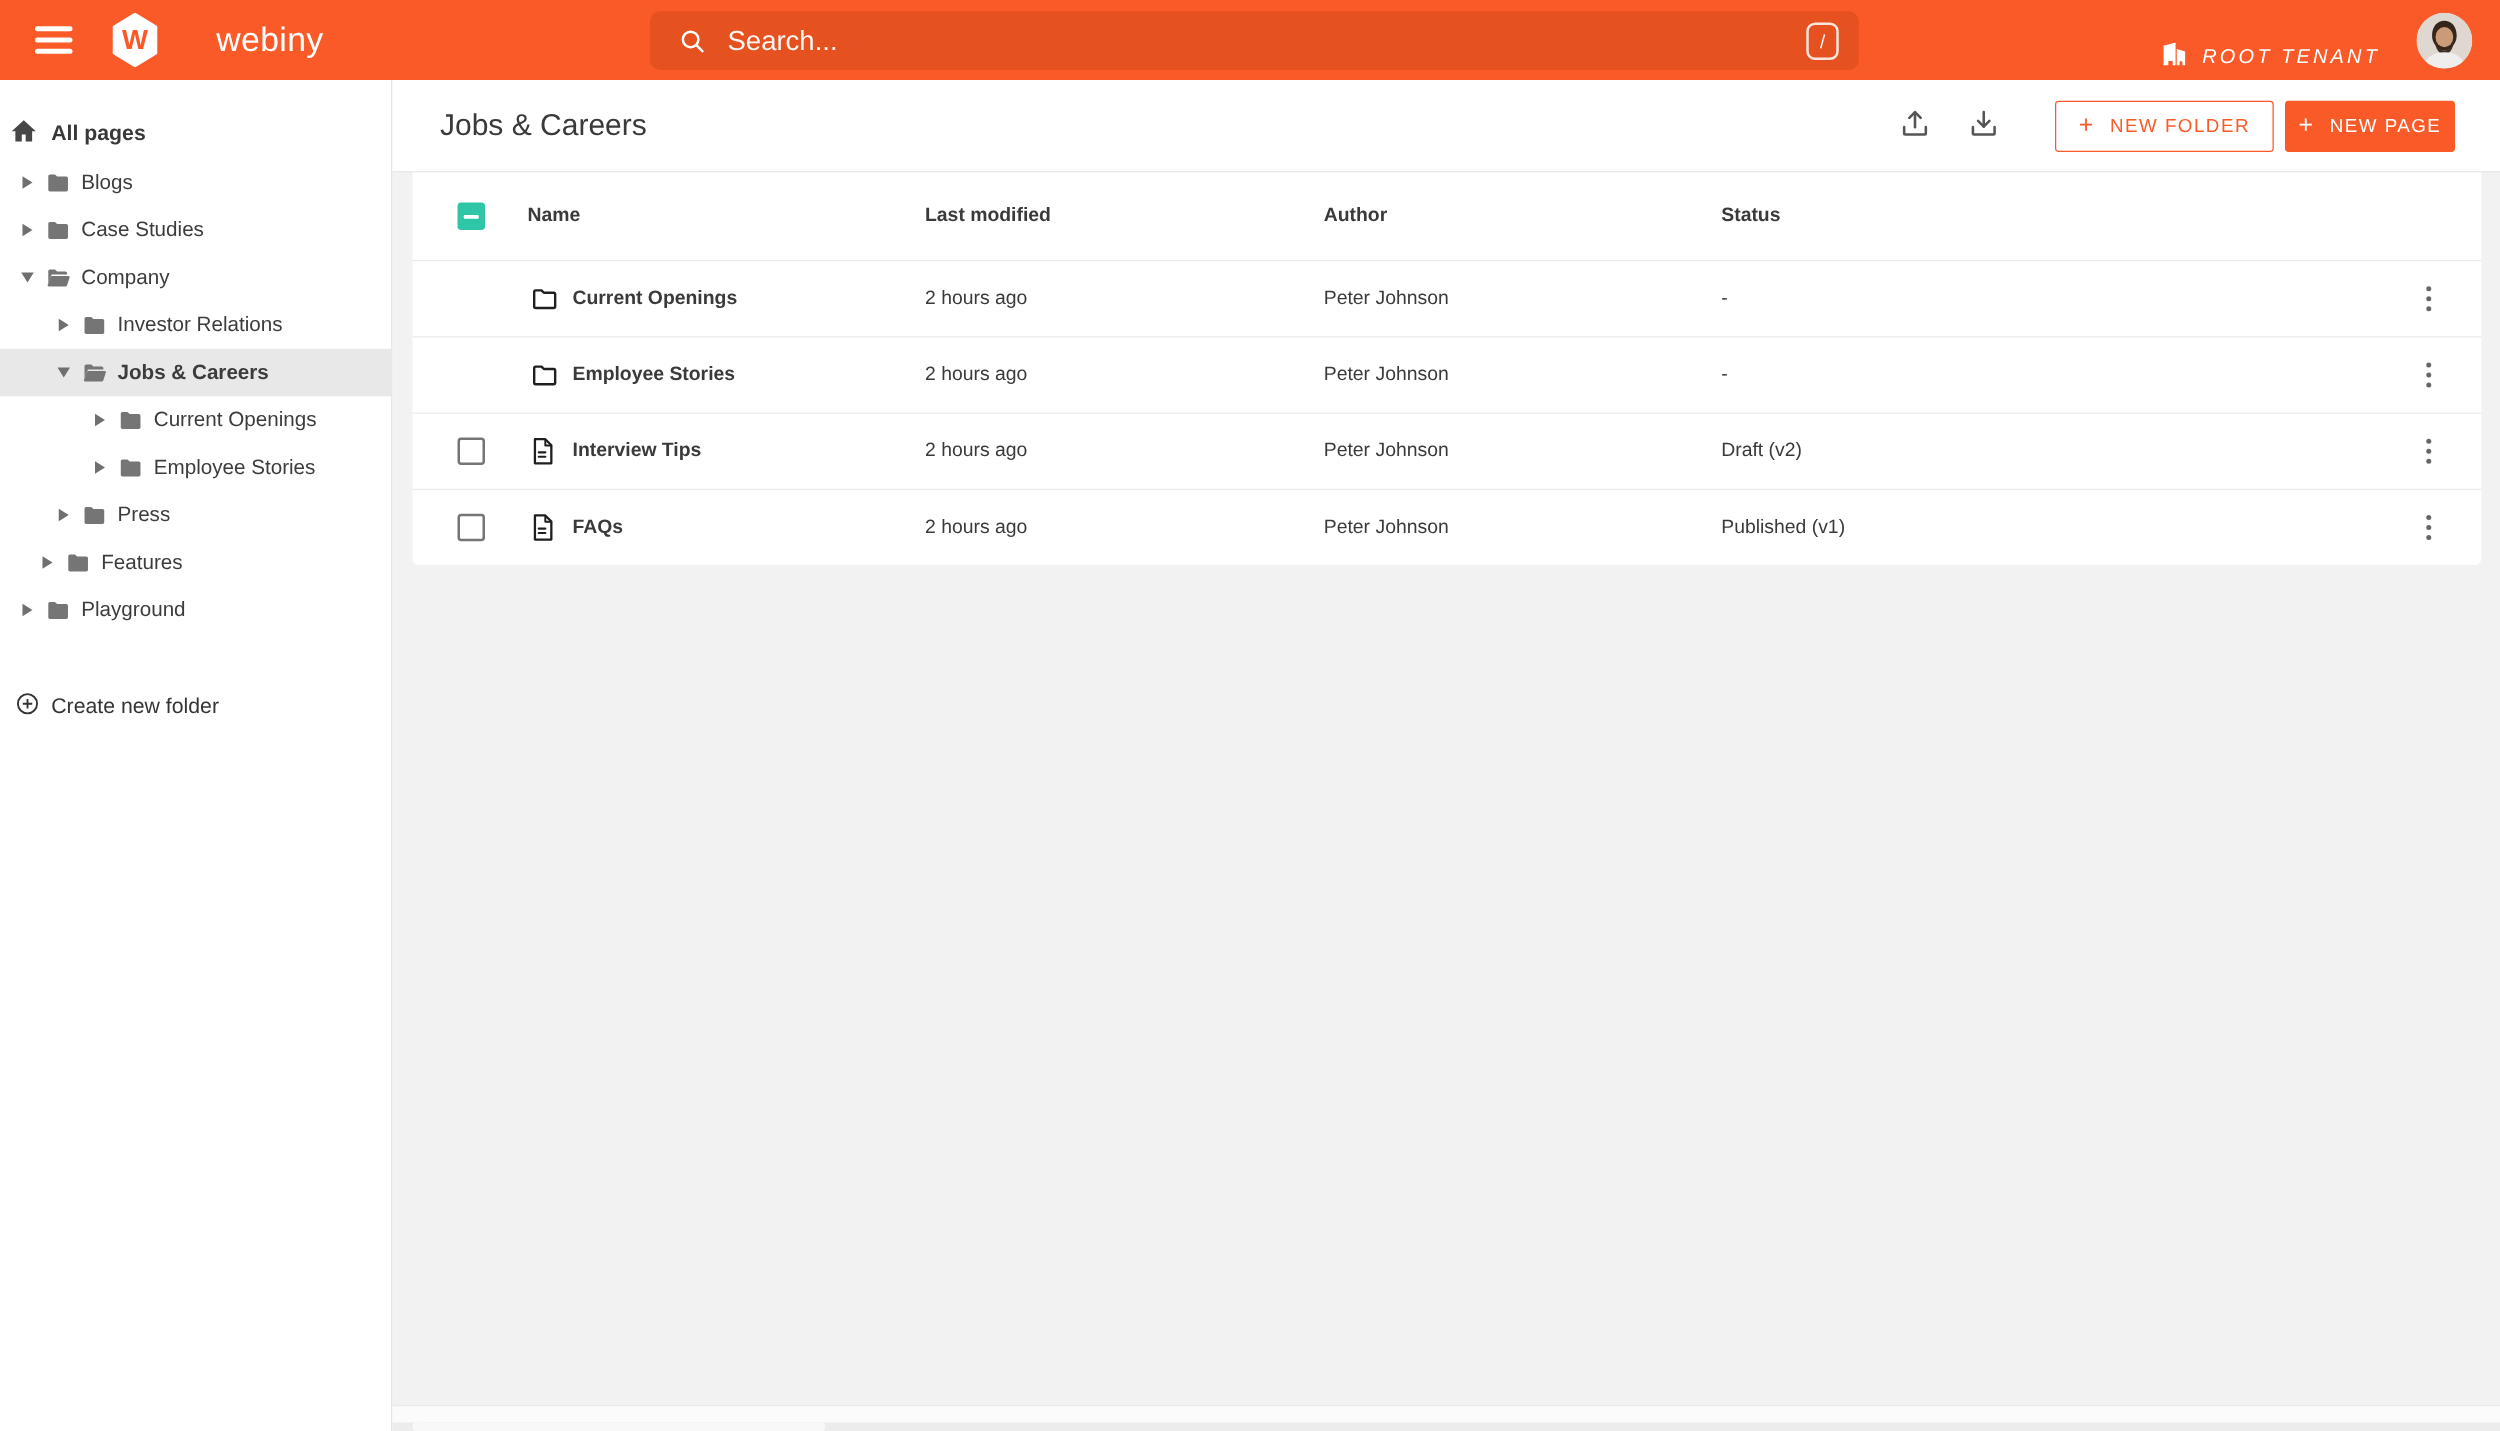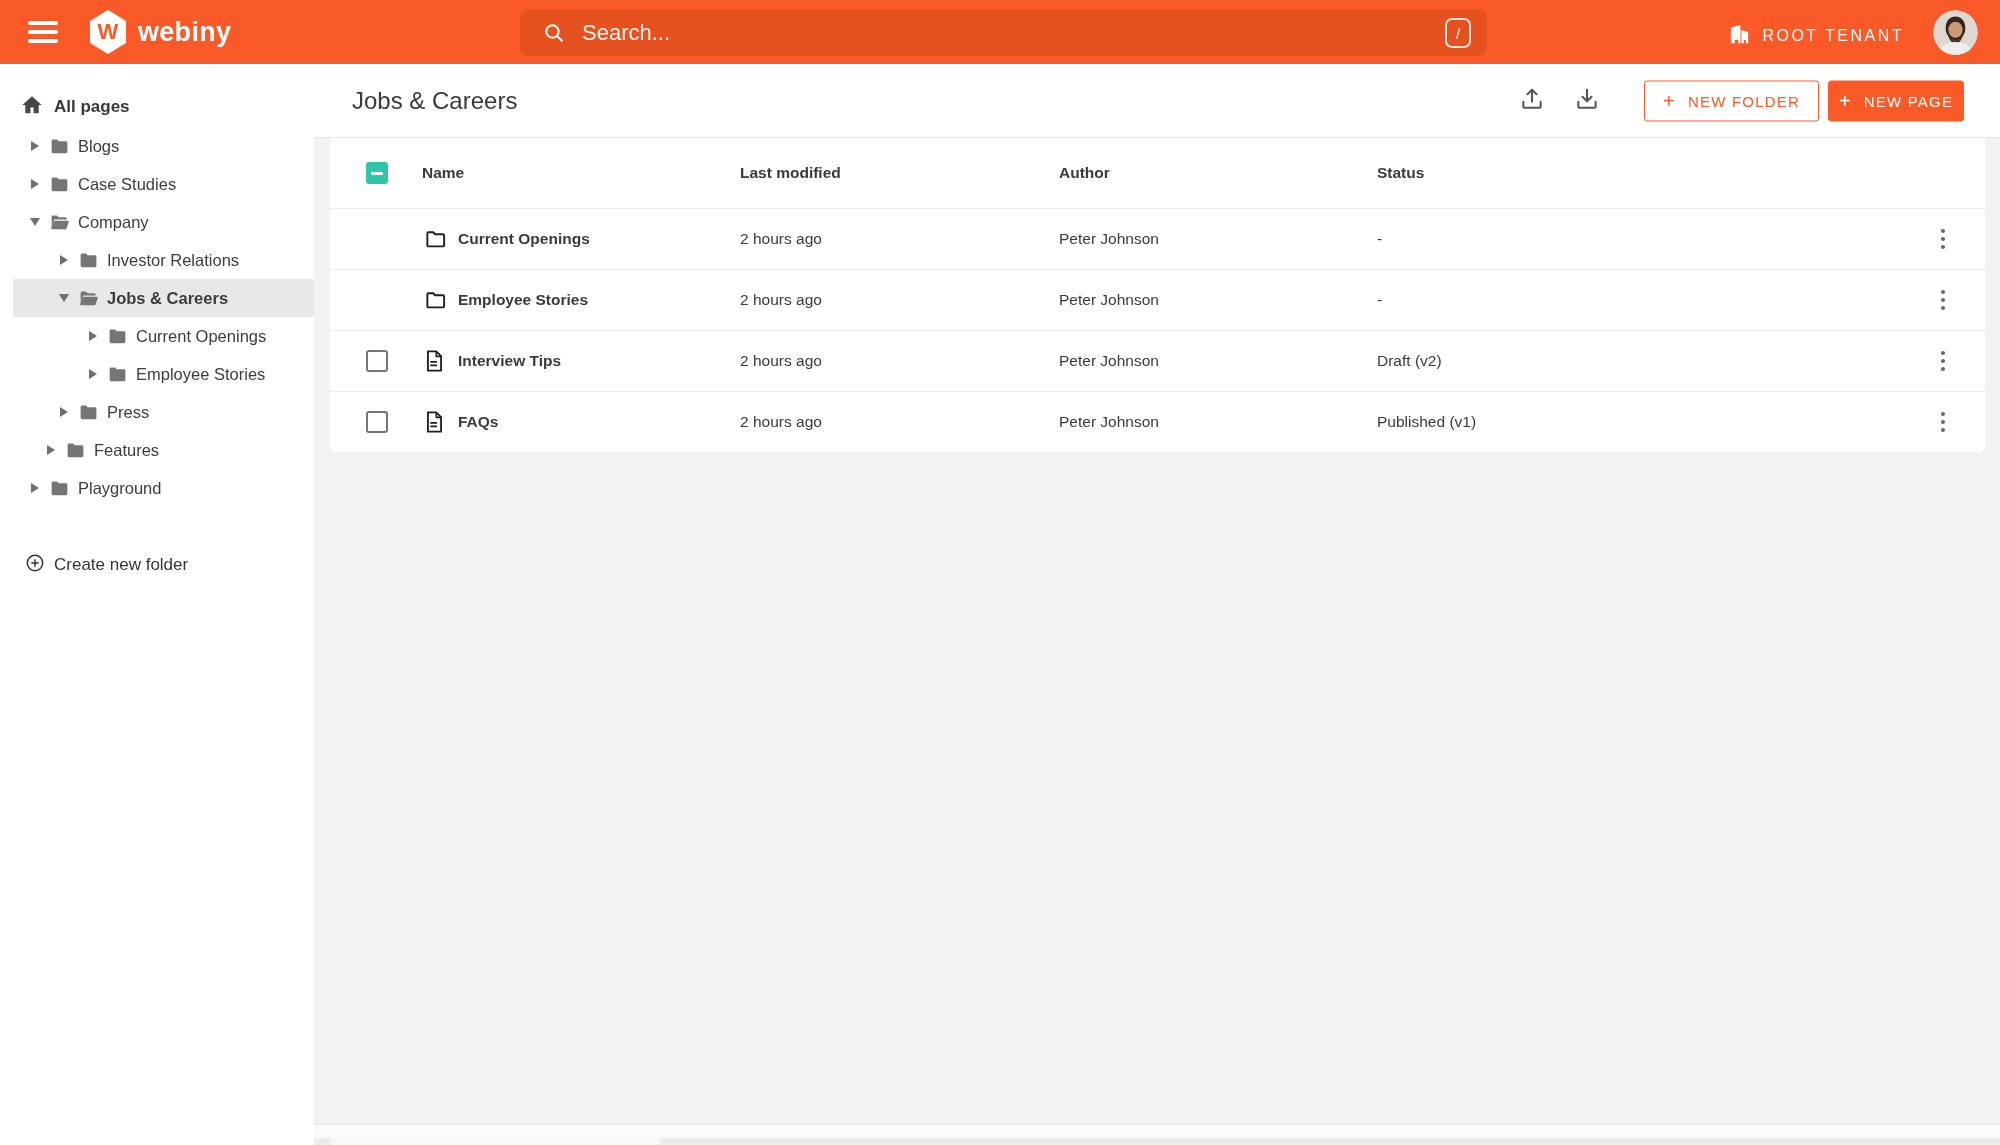--- a/index.html
+++ b/index.html
@@ -7,31 +7,31 @@
   body { font-family:"Liberation Sans", sans-serif; }
   .app { position:relative; width:2000px; height:1145px; overflow:hidden; background:#ffffff; }
 
   
   .topbar { position:absolute; left:0; top:0; width:2000px; height:64px; background:#fa5a28; z-index:10; }
   .hamburger { position:absolute; left:28px; top:20px; width:30px; height:24px; background:none; border:none; cursor:pointer; display:flex; flex-direction:column; justify-content:space-between; padding:1px 0; }
   .hamburger span { display:block; width:30px; height:4px; background:#ffffff; border-radius:2px; }
   .brand { position:absolute; left:88px; top:10px; display:flex; align-items:center; gap:10px; }
   .hex { width:40px; height:44px; background:#ffffff; clip-path:polygon(50% 0%, 95% 25%, 95% 75%, 50% 100%, 5% 75%, 5% 25%); display:flex; align-items:center; justify-content:center; }
   .hex b { color:#fa5a28; font-size:22px; font-weight:bold; }
-  .brandname { color:#ffffff; font-size:27px; font-weight:bold; letter-spacing:.3px; }
+  .brandname { color:#ffffff; font-size:27px; font-weight:normal; letter-spacing:.3px;margin-left:35px; }
   .search { position:absolute; left:520px; top:9px; width:967px; height:47px; background:#e5521f; border-radius:8px; display:flex; align-items:center; }
   .search .sicon { margin-left:22px; display:flex; }
   .search .ph { margin-left:16px; color:rgba(255,255,255,.95); font-size:22px; }
   .slash { position:absolute; right:16px; top:9px; width:26px; height:30px; border:2px solid rgba(255,255,255,.85); border-radius:7px; color:#ffffff; font-size:15px; display:flex; align-items:center; justify-content:center; }
-  .tenant { position:absolute; right:96px; top:4px; height:64px; display:flex; align-items:center; gap:11px; color:#ffffff; cursor:pointer; }
+  .tenant { position:absolute; right:96px; top:14px; height:64px; display:flex; align-items:center; gap:11px; color:#ffffff; cursor:pointer;font-style:italic; }
   .tenant .tname { font-size:16px; letter-spacing:2.5px; }
   .avatar { position:absolute; right:22px; top:10px; width:45px; height:45px; border-radius:50%; overflow:hidden; cursor:pointer; }
 
   
-  .sidebar { position:absolute; left:0; top:64px; width:314px; height:1081px; background:#ffffff; border-right:1px solid #e0e0e0;margin-left:13px; }
+  .sidebar { position:absolute; left:0; top:64px; width:314px; height:1081px; background:#ffffff; border-right:1px solid #e0e0e0; }
   .allpages { position:absolute; left:0; top:23px; width:100%; height:40px; display:flex; align-items:center; padding-left:8px; gap:11px; cursor:pointer; }
   .allpages .aplabel { font-size:17px; font-weight:bold; color:#383838; }
   .tree { position:absolute; left:0; top:63px; width:100%; }
   .treerow { height:38px; display:flex; align-items:center; cursor:pointer; }
   .treerow.selected { background:#e8e8e8; }
   .treerow.selected .treelabel { font-weight:bold; }
   .arrow { width:16px; display:flex; justify-content:center; flex:none; }
   .arrow .tri-right { width:0; height:0; border-left:8px solid #6f6f6f; border-top:5px solid transparent; border-bottom:5px solid transparent; }
   .arrow .tri-down { width:0; height:0; border-top:8px solid #6f6f6f; border-left:5px solid transparent; border-right:5px solid transparent; }
   .ficon { width:22px; margin-left:6px; display:flex; flex:none; }

